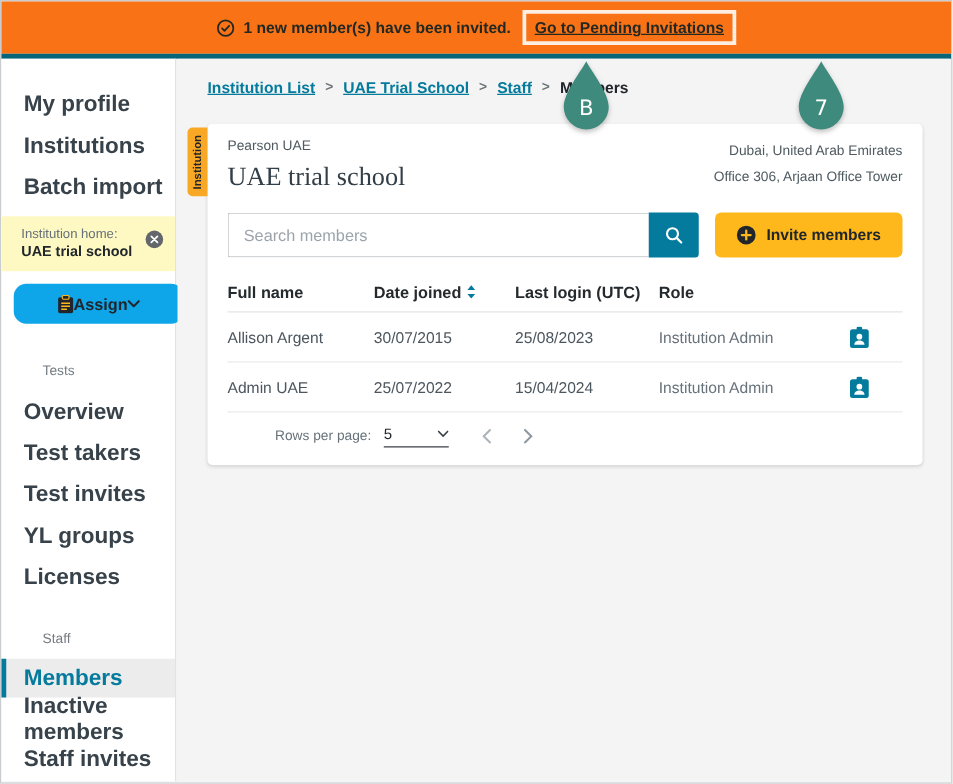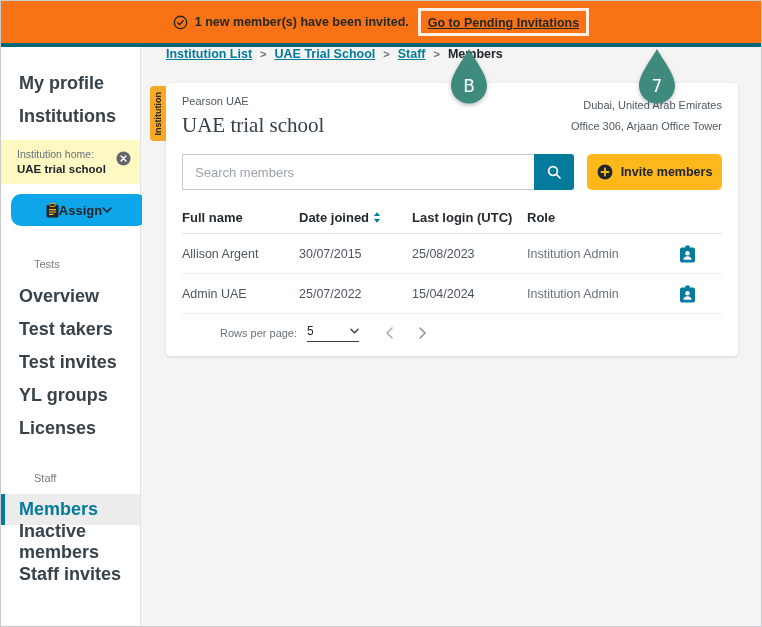--- a/index.html
+++ b/index.html
@@ -38,21 +38,21 @@
   .ih-close{ position:absolute; right:9px; top:11px; background:none; border:none; cursor:pointer; line-height:0; }
   .assign-btn{
     margin:10px 0 0 10px; width:136px; height:32px; border:none; border-radius:10px;
     background:#0ea5e9; display:flex; align-items:center; justify-content:center; gap:0;
     font-family:inherit; font-size:13px; font-weight:700; color:#20262b; cursor:pointer;
   }
   .section-label{ margin-top:32px; margin-bottom:10px; padding-left:33px; font-size:11px; color:#747c82; }
   .section-label.staff{ margin-top:27px; }
   
   .content{ position:absolute; left:141px; top:46px; right:1px; bottom:1px; background:#f4f4f4; }
-  .breadcrumb{ padding:0 0 0 24px; font-size:12.5px; display:flex; align-items:center; gap:8px; }
+  .breadcrumb{ padding:16px 0 0 24px; font-size:12.5px; display:flex; align-items:center; gap:8px; }
   .crumb-link{ color:#047a9c; font-weight:600; text-decoration:underline; cursor:pointer; }
   .crumb-sep{ color:#6a7276; font-size:11px; font-weight:700; }
   .crumb-current{ color:#20262b; font-weight:700; }
   .card{
     position:relative; margin:22px 0 0 24px; width:572px;
     background:#fff; border-radius:4px; box-shadow:0 1px 3px rgba(0,0,0,.12);
     padding:12px 16px 14px;
   }
   .side-tab{
     position:absolute; left:-16px; top:3px; width:16px; height:55px;
@@ -73,21 +73,21 @@
   .search-input{
     flex:1; height:36px; border:1px solid #c5c9cc; border-right:none;
     border-radius:2px 0 0 2px; padding:0 12px; font-family:inherit; font-size:13px; color:#333; outline:none;
   }
   .search-input::placeholder{ color:#9ba3ab; }
   .search-btn{
     width:40px; height:36px; background:#047a9c; border:none; border-radius:0 3px 3px 0;
     display:flex; align-items:center; justify-content:center; cursor:pointer;
   }
   .invite-btn{
-    margin-left:13px; width:135px; height:36px; background:#ffb81c; border:none; border-radius:5px;
+    margin-left:13px; width:150px; height:36px; background:#ffb81c; border:none; border-radius:5px;
     display:flex; align-items:center; justify-content:center; gap:8px;
     font-family:inherit; font-size:12.5px; font-weight:700; color:#20262b; cursor:pointer;
   }
   
   .table{ margin-top:12px; }
   .thead,.trow{ display:grid; grid-template-columns:117px 113px 115px 152px 1fr; align-items:center; }
   .thead{ height:32px; font-size:13px; font-weight:700; color:#242a2e; border-bottom:1px solid #e4e4e4; }
   .th-sort{ display:flex; align-items:center; gap:4px; }
   .sort-btn{ background:none; border:none; line-height:0; cursor:pointer; padding:0; }
   .trow{ height:40px; font-size:12.5px; color:#4c565e; border-bottom:1px solid #ececec; }
@@ -120,20 +120,21 @@
     <span class="banner-msg">1 new member(s) have been invited.</span>
     <span class="banner-linkbox">
       <a class="banner-link">Go to Pending Invitations</a>
     </span>
   </div>
   <div class="banner-divider"></div>
 
   <aside class="sidebar">
     <div class="nav-item">My profile</div>
     <div class="nav-item">Institutions</div>
+    <div class="nav-item">Batch import</div>
 
     <div class="inst-home">
       <div class="ih-label">Institution home:</div>
       <div class="ih-value">UAE trial school</div>
       <button class="ih-close">
         <svg width="15" height="15" viewBox="0 0 16 16">
           <circle cx="8" cy="8" r="7.5" fill="#63666a"></circle>
           <path d="M5.4 5.4l5.2 5.2M10.6 5.4l-5.2 5.2" stroke="#fff" stroke-width="1.5" stroke-linecap="round"></path>
         </svg>
       </button>

